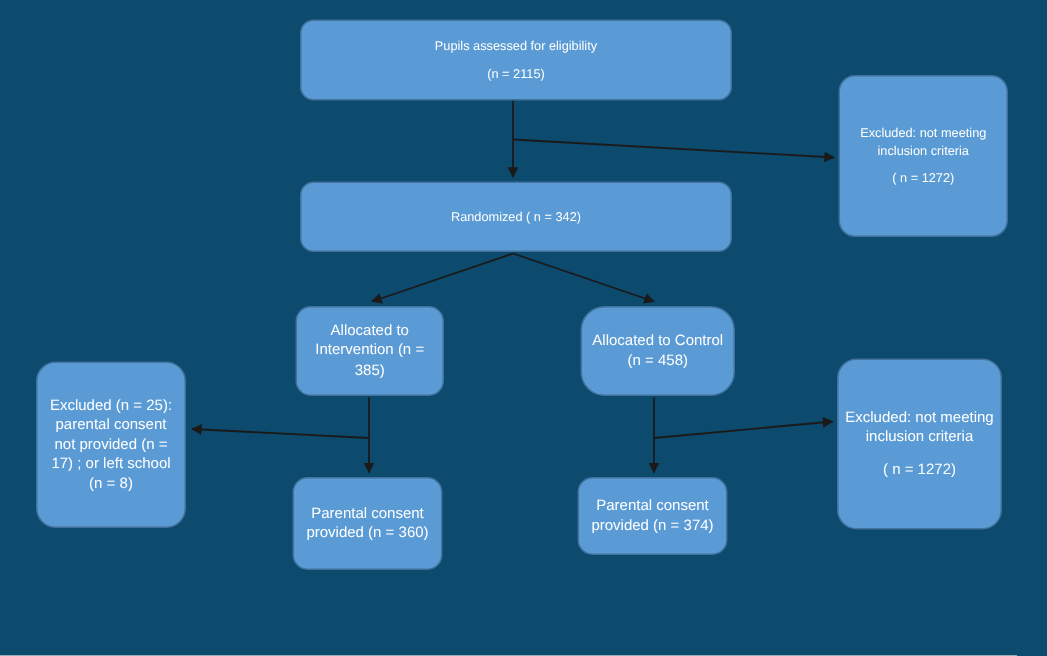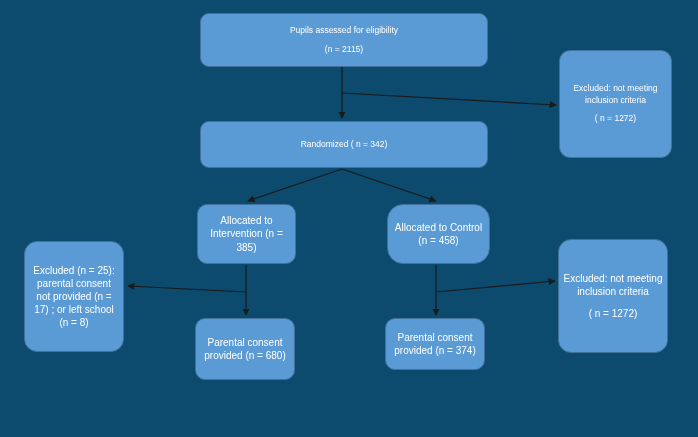--- a/index.html
+++ b/index.html
@@ -124,20 +124,20 @@
   <div class="node serif" id="node-excluded-left">
     <p>Excluded (n = 25): parental consent not provided (n = 17) ; or left school (n = 8)</p>
   </div>
 
   <div class="node serif" id="node-excluded-right">
     <p>Excluded: not meeting inclusion criteria</p>
     <p>( n = 1272)</p>
   </div>
 
   <div class="node serif" id="node-consent-int">
-    <p>Parental consent provided (n = 680)</p>
+    <p>Parental consent provided (n = 360)</p>
   </div>
 
   <div class="node serif" id="node-consent-ctrl">
     <p>Parental consent provided (n = 374)</p>
   </div>
 
 </div>
 
 </body></html>

